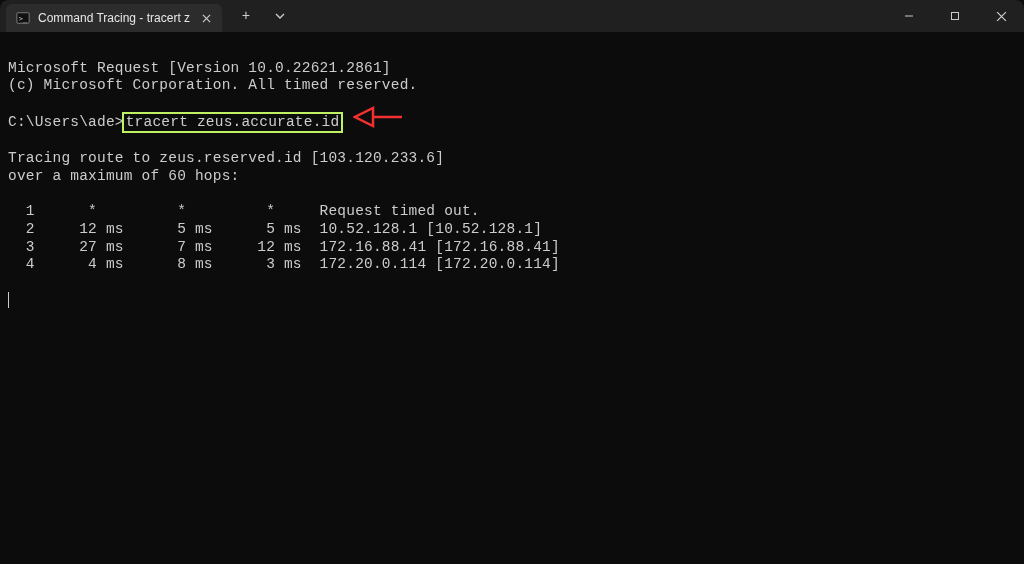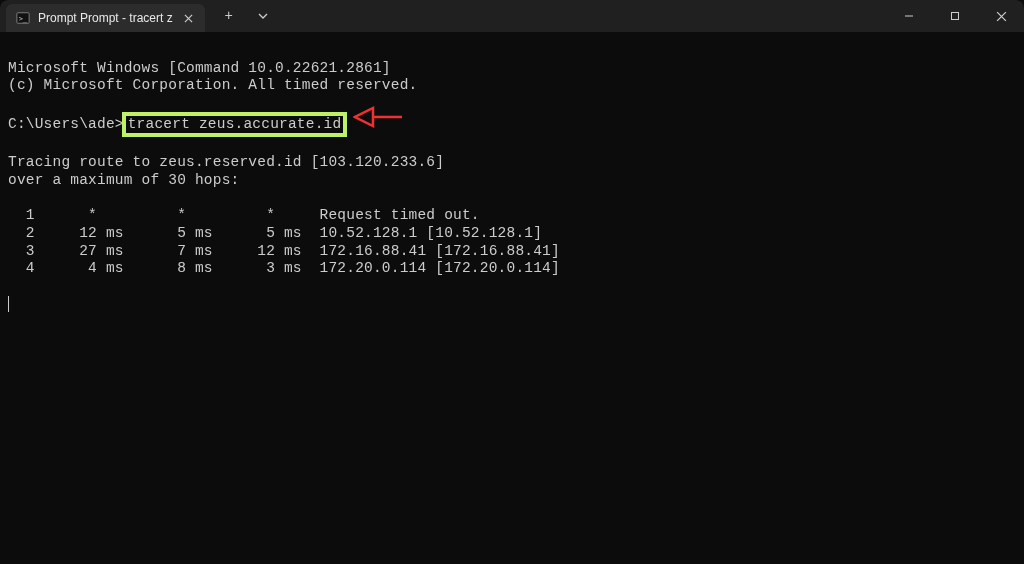--- a/index.html
+++ b/index.html
@@ -92,21 +92,21 @@
 
   .terminal {
     padding: 10px 8px;
     font-size: 14.5px;
     line-height: 1.22;
     white-space: pre;
     letter-spacing: 0.2px;
     position: relative;
   }
   .highlight-box {
-    border: 4px solid #bef264;
+    border: 2px solid #bef264;
     display: inline-block;
     padding: 0 2px;
     margin: -1px -2px;
   }
   .arrow-annot {
     position: absolute;
     left: 335px;
     top: 54px;
   }
   .arrow-annot svg { width: 50px; height: 26px; }
@@ -123,21 +123,21 @@
 <body>
 
 <div class="title-bar">
   <div class="tab">
     <span class="tab-icon">
       <svg viewBox="0 0 16 16">
           <rect x="1" y="2" width="14" height="12" rx="1" fill="#111" stroke="#888" stroke-width="1"></rect>
           <text x="3" y="11" font-size="8" fill="#ccc" font-family="monospace">&gt;_</text>
         </svg>
     </span>
-    <span class="tab-title">Prompt Prompt - tracert  z</span>
+    <span class="tab-title">Command Tracing - tracert  z</span>
     <span class="tab-close">
       <svg viewBox="0 0 10 10" width="9" height="9">
           <path d="M1 1 L9 9 M9 1 L1 9" stroke="#ccc" stroke-width="1.3"></path>
         </svg>
     </span>
   </div>
   <div class="tab-actions">
     <div class="btn">
         <span>+</span>
       </div>
@@ -161,27 +161,27 @@
     </div>
     <div class="win-btn close">
       <svg viewBox="0 0 10 10">
           <path d="M1 1 L9 9 M9 1 L1 9" stroke="#ccc" stroke-width="1.1"></path>
         </svg>
     </div>
   </div>
 </div>
 
 <div class="terminal">
-<span>Microsoft Windows [Command 10.0.22621.2861]</span>
+<span>Microsoft Request [Version 10.0.22621.2861]</span>
 <span>(c) Microsoft Corporation. All timed reserved.</span>
 
 <span>C:\Users\ade&gt;</span><span class="highlight-box"><span>tracert zeus.accurate.id</span></span>
 
 <span>Tracing route to zeus.reserved.id [103.120.233.6]</span>
-<span>over a maximum of 30 hops:</span>
+<span>over a maximum of 60 hops:</span>
 
 <span id="hops-container">  1      *         *         *     Request timed out.
   2     12 ms      5 ms      5 ms  10.52.128.1 [10.52.128.1]
   3     27 ms      7 ms     12 ms  172.16.88.41 [172.16.88.41]
   4      4 ms      8 ms      3 ms  172.20.0.114 [172.20.0.114]
 </span>
 <span class="cursor"></span>
 <span class="arrow-annot">
   <svg viewBox="0 0 50 26">
         <path d="M49 13 L20 13 L20 4 L2 13 L20 22 L20 13" fill="none" stroke="#f23030" stroke-width="2.5" stroke-linejoin="miter"></path>

